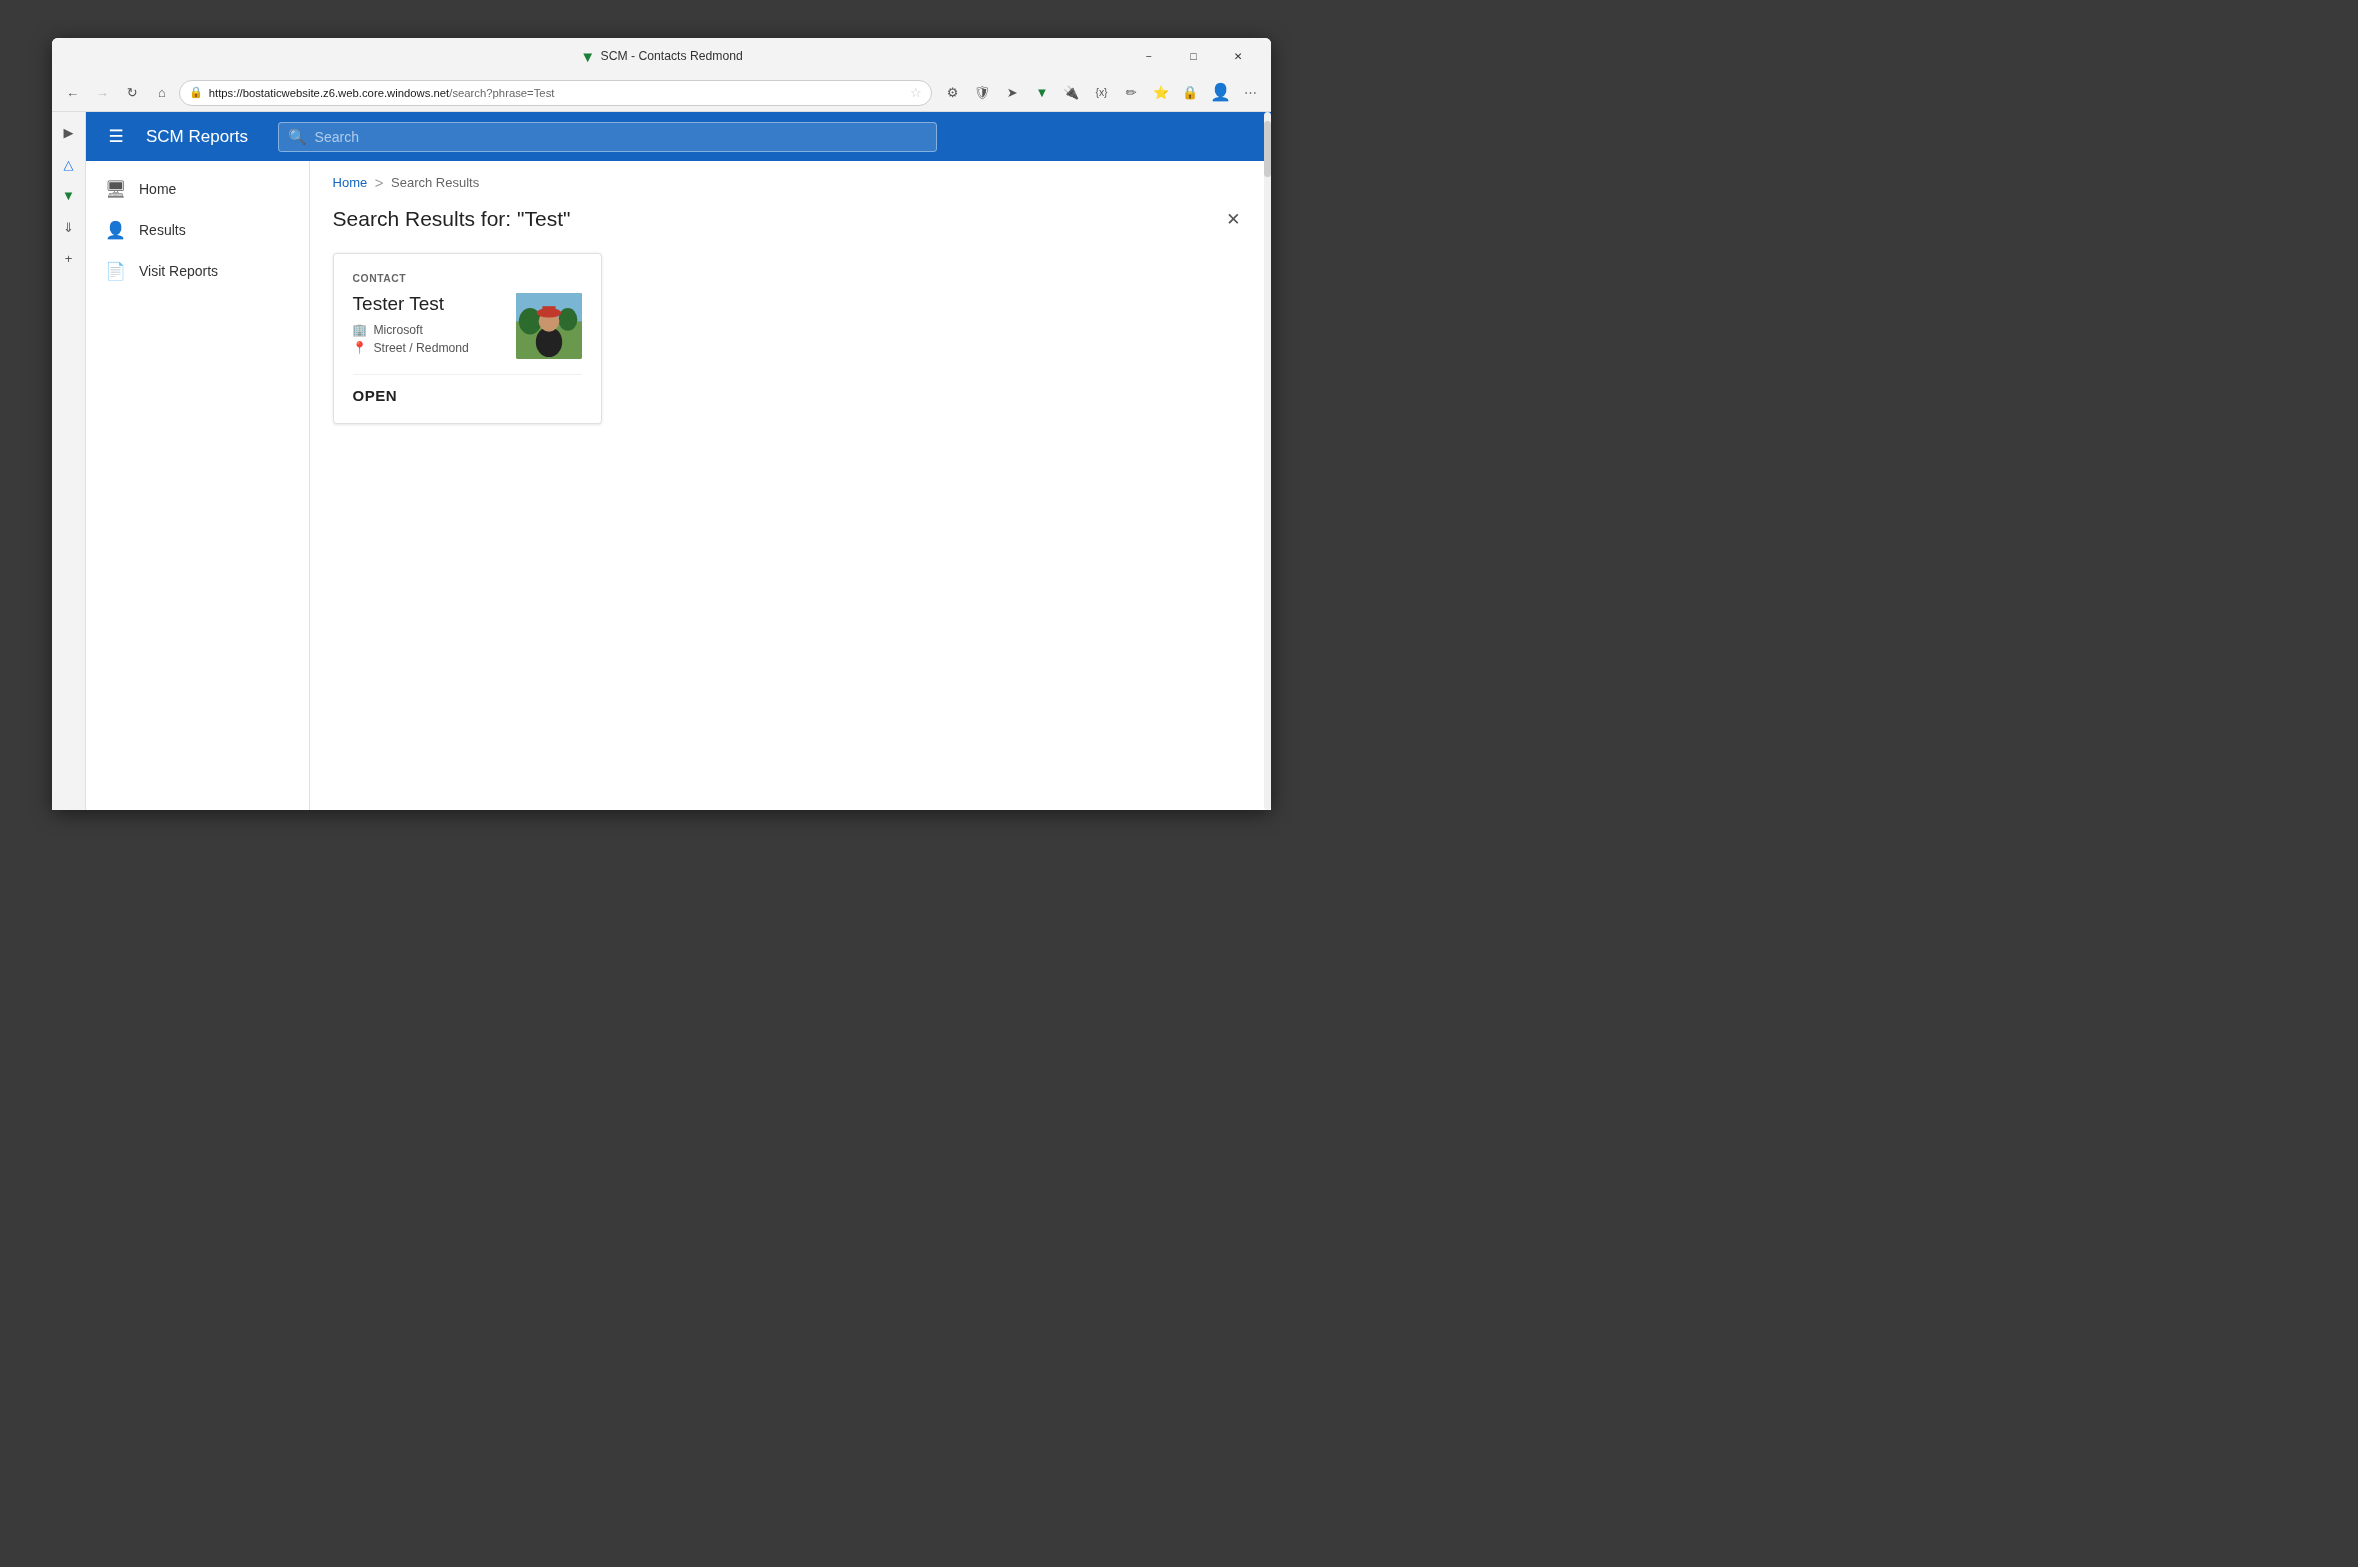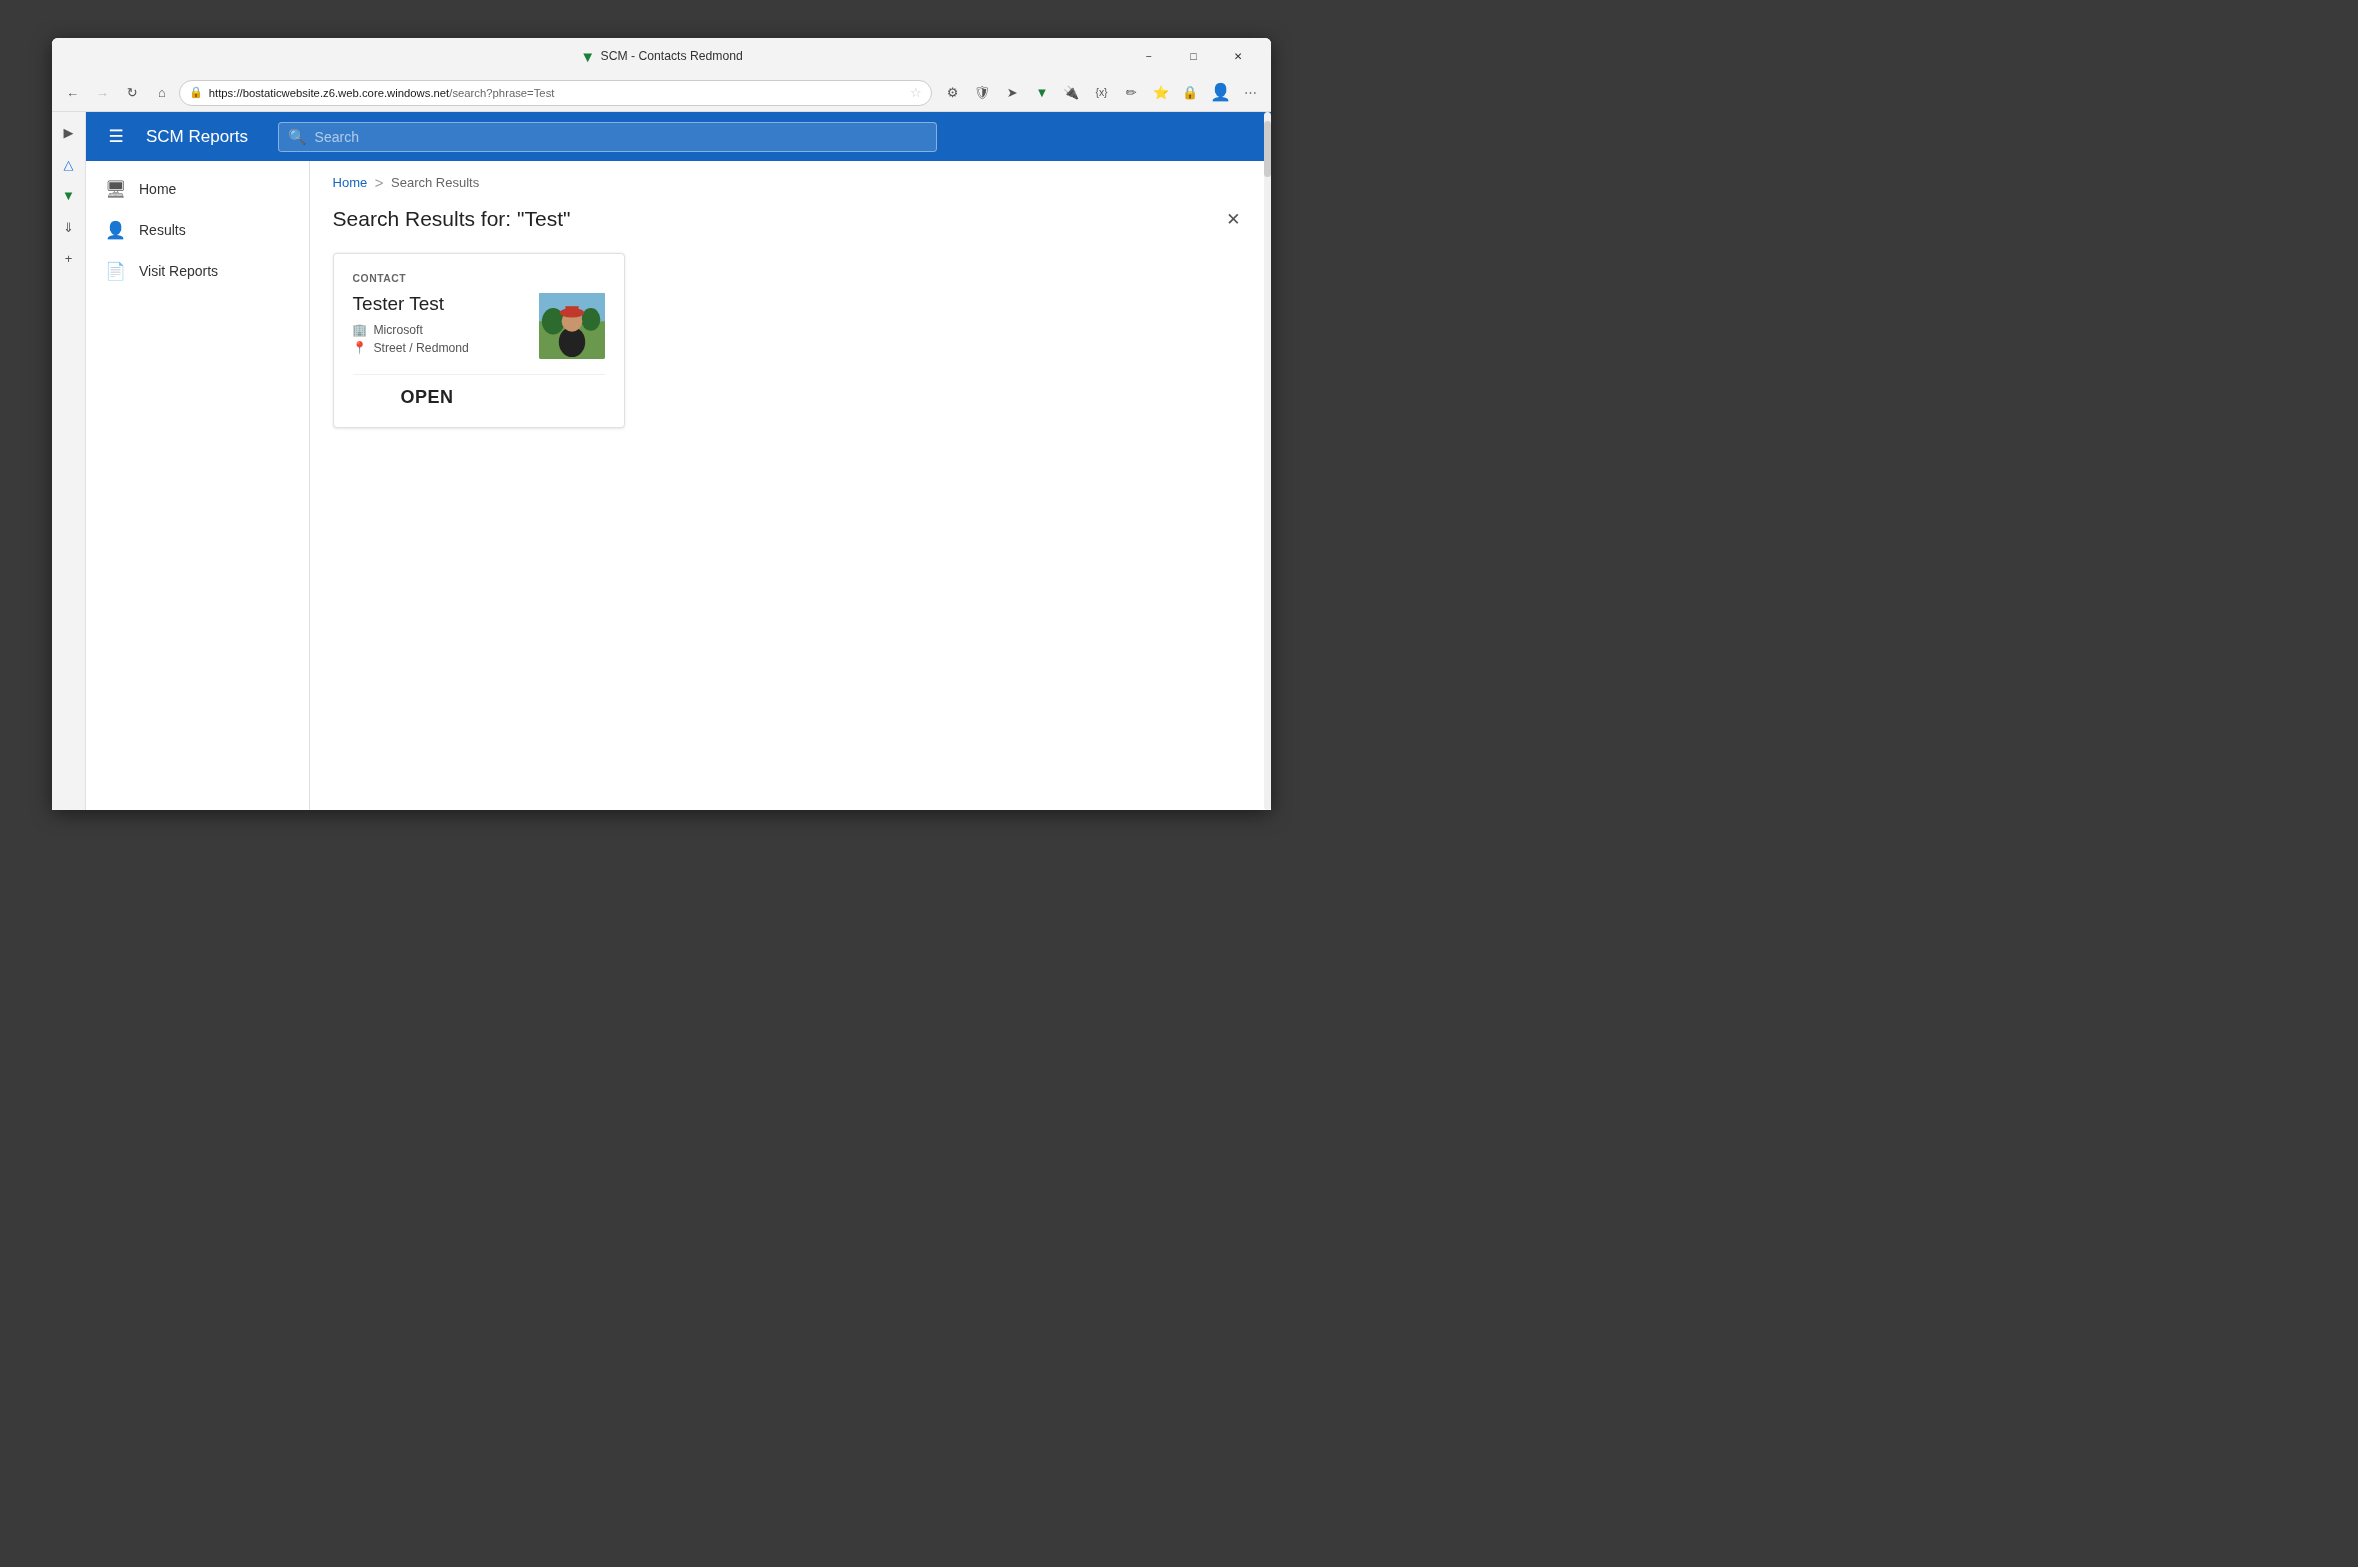--- a/index.html
+++ b/index.html
@@ -310,21 +310,21 @@
       align-items: center;
       justify-content: center;
       cursor: pointer;
       color: #555;
       font-size: 17px;
       border-radius: 50%;
     }
 
     
     .contact-card {
-      width: 292px;
+      width: 269px;
       border: 0.9px solid #e0e0e0;
       border-radius: 3.8px;
       padding: 19px;
       background: white;
       box-shadow: 0 0.9px 2.8px rgba(0,0,0,0.1);
     }
 
     .card-type {
       font-size: 10.4px;
       font-weight: 600;
@@ -376,26 +376,25 @@
     }
 
     
     .card-footer {
       margin-top: 15px;
       padding-top: 11.3px;
       border-top: 0.9px solid #f0f0f0;
     }
 
     .open-link {
-      font-size: 18px;
+      font-size: 15px;
       font-weight: 600;
       color: #222;
       cursor: pointer;
       letter-spacing: 0.5px;
-      margin-left: 48px;
     }
 
     
     .browser-scrollbar {
       width: 7.5px;
       background: #f0f0f0;
       position: absolute;
       right: 0;
       top: 0;
       bottom: 0;

